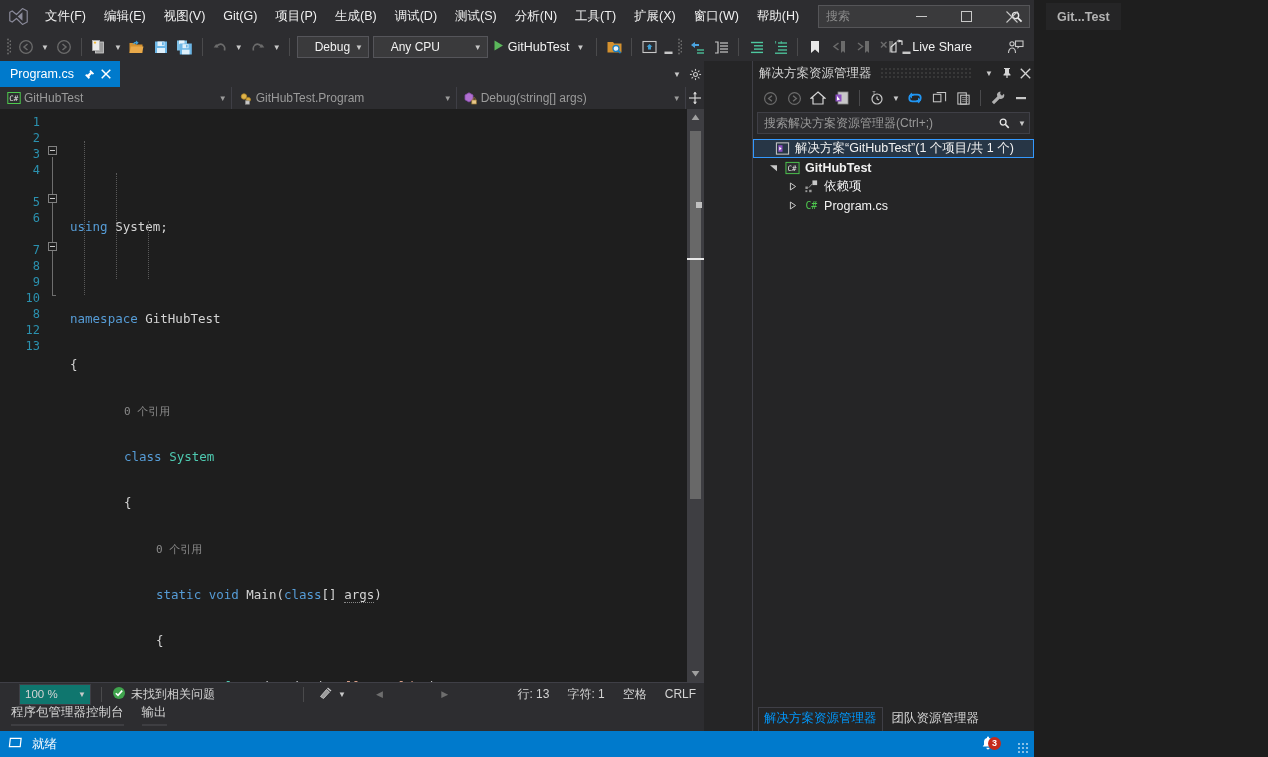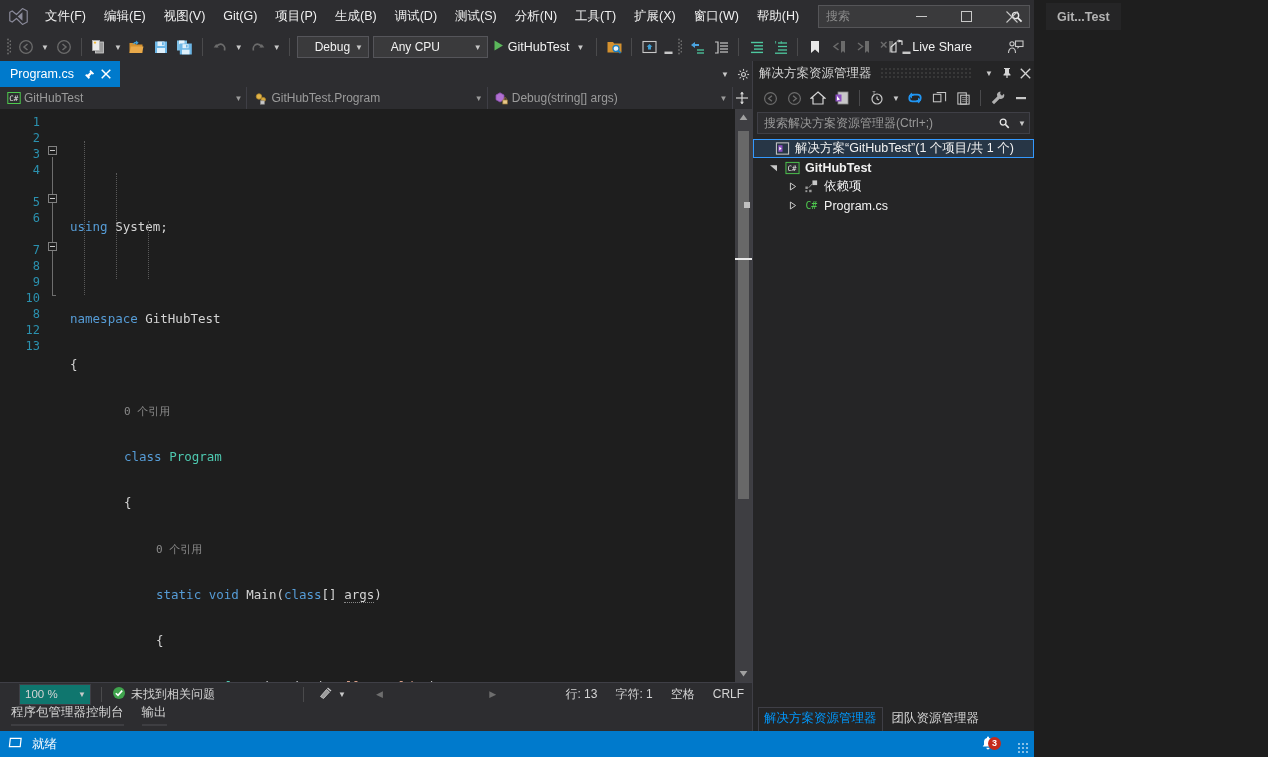--- a/index.html
+++ b/index.html
@@ -64,21 +64,21 @@
   .combo .carrow { width: 18px; text-align: center; font-size: 8px; color: #c8c8c8; }
   .run-btn { display: flex; align-items: center; height: 24px; padding: 0 4px 0 2px; }
   .run-label { color: #f1f1f1; font-size: 12.5px; padding: 0 4px 0 3px; }
   .live-share { position: absolute; right: 56px; display: flex; align-items: center; height: 24px; padding: 0 6px; }
   .live-share span { font-size: 12.5px; color: #f1f1f1; padding-left: 7px; }
   .tb-overflow { position: absolute; right: 4px; display:flex;align-items:center; height:24px; padding:0 6px; }
 
   
   .main { flex: 1; display: flex; min-height: 0; background: #252526; }
   .left-pane { width: 845px; display: flex; flex-direction: column; min-width: 0; background: #252526; }
-  .right-pane { flex: 1; display: flex; flex-direction: column; background: #252526; border-left: 1px solid #3f3f46; }
+  .right-pane { flex: 1; display: flex; flex-direction: column; background: #252526; border-left: 1px solid #3f3f46; margin-left: 48px; }
 
   
   .tabstrip { height: 26px; flex: 0 0 26px; background: #2d2d30; display: flex; align-items: stretch; position: relative; }
   .tab {
     background: #007acc; display: flex; align-items: center; padding: 0 6px 0 10px;
     color: #ffffff; font-size: 12.5px; height: 26px;
   }
   .tab .tname { padding-right: 8px; }
   .tab .ticon { width: 16px; display: flex; align-items: center; justify-content: center; color: #ffffff; }
   .tabstrip-right { position: absolute; right: 0; top: 0; height: 26px; display: flex; align-items: center; }
@@ -625,21 +625,21 @@
             
             <div class="guideline" style="left:22px;top:32px;height:154px"></div>
             <div class="guideline" style="left:54px;top:64px;height:106px"></div>
             <div class="guideline" style="left:86px;top:112px;height:58px"></div>
 
             <div class="cline"><span class="k">using</span><span class="p"> System;</span></div>
             <div class="cline"></div>
             <div class="cline"><span class="k">namespace</span><span class="p"> GitHubTest</span></div>
             <div class="cline"><span class="p">{</span></div>
             <div class="cline" style="padding-left:62px"><span class="ref">0 个引用</span></div>
-            <div class="cline" style="padding-left:62px"><span class="k">class</span><span class="p"> </span><span class="t">Program</span></div>
+            <div class="cline" style="padding-left:62px"><span class="k">class</span><span class="p"> </span><span class="t">System</span></div>
             <div class="cline" style="padding-left:62px"><span class="p">{</span></div>
             <div class="cline" style="padding-left:94px"><span class="ref">0 个引用</span></div>
             <div class="cline" style="padding-left:94px"><span class="k">static</span><span class="p"> </span><span class="k">void</span><span class="p"> Main(</span><span class="k">class</span><span class="p">[] </span><span style="color:#d4d4d4;border-bottom:1px dotted #888;">args</span><span class="p">)</span></div>
             <div class="cline" style="padding-left:94px"><span class="p">{</span></div>
             <div class="cline" style="padding-left:126px"><span class="t">Console</span><span class="p">.WriteLine(</span><span class="s">"Hello World!"</span><span class="p">);</span></div>
             
             
             
             
           </div>

